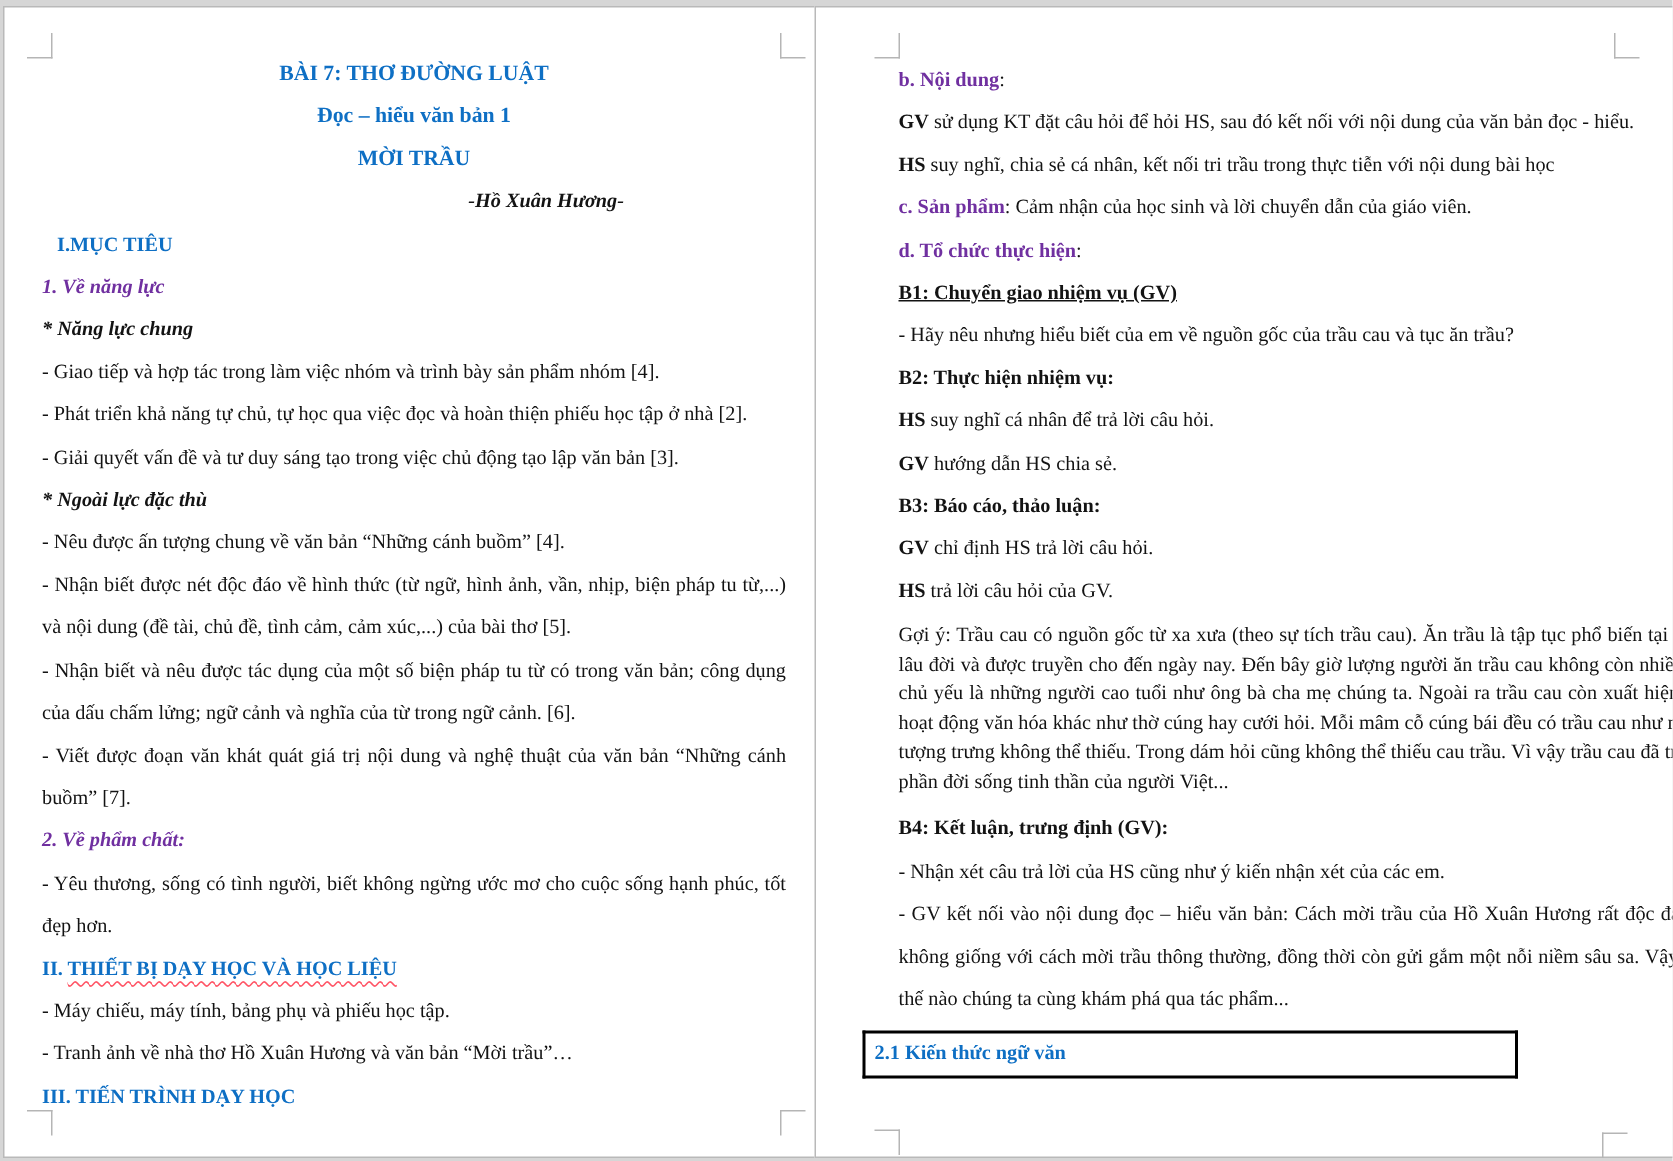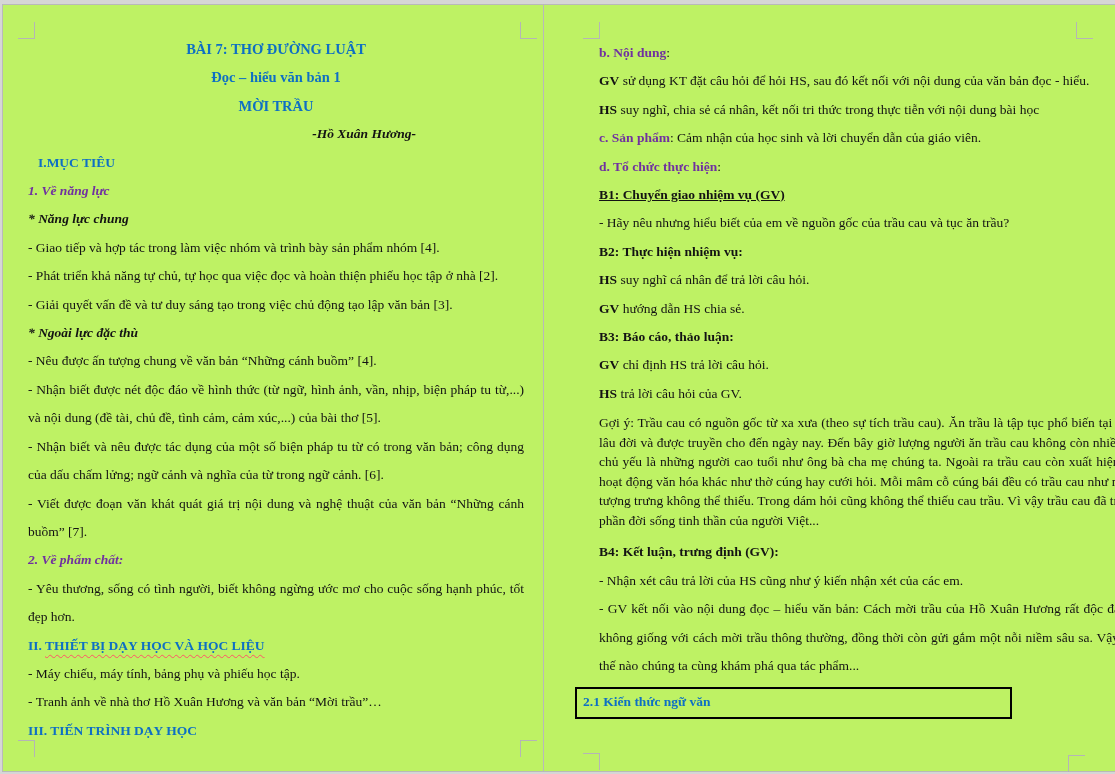--- a/index.html
+++ b/index.html
@@ -5,21 +5,21 @@
   html,body{margin:0;padding:0;}
   body{
     width:1115px;height:774px;
     background:#d6d6d6;
     font-family:"Liberation Serif", serif;
     position:relative;
     overflow:hidden;
   }
   .page{
     position:absolute;top:4px;height:768px;
-    background:#bef264;
+    background:#ffffff;
     border:1px solid #b9b9b9;
     box-sizing:border-box;
   }
   #page-left{left:2px;width:551px;padding:30px 28px 0 25px;}
   #page-right{left:543px;width:656px;padding:34px 15px 0 55px;}
 
   .ln{
     margin:0;
     line-height:28.4px;
     font-size:13.5px;
@@ -104,21 +104,21 @@
 
 <div class="page" id="page-right">
   <div class="mark tl" style="left:39px;top:17px;"></div>
   <div class="mark tr" style="left:532px;top:17px;"></div>
   <div class="mark bl" style="left:39px;top:748px;"></div>
   <div class="mark br" style="left:524px;top:750px;"></div>
 
   <p class="ln"><span class="lbl">b. Nội dung</span><span>:</span></p>
 
   <p class="ln"><b>GV</b><span> sử dụng KT đặt câu hỏi để hỏi HS, sau đó kết nối với nội dung của văn bản đọc - hiểu.</span></p>
-  <p class="ln"><b>HS</b><span> suy nghĩ, chia sẻ cá nhân, kết nối tri thức trong thực tiễn với nội dung bài học</span></p>
+  <p class="ln"><b>HS</b><span> suy nghĩ, chia sẻ cá nhân, kết nối tri trầu trong thực tiễn với nội dung bài học</span></p>
 
   <p class="ln"><span class="lbl">c. Sản phẩm</span><span>: Cảm nhận của học sinh và lời chuyển dẫn của giáo viên.</span></p>
 
   <p class="ln"><span class="lbl">d. Tổ chức thực hiện</span><span>:</span></p>
 
   <p class="ln" style="font-weight:bold;text-decoration:underline;">B1: Chuyển giao nhiệm vụ (GV)</p>
   <p class="ln">- Hãy nêu nhưng hiểu biết của em về nguồn gốc của trầu cau và tục ăn trầu?</p>
   <p class="ln" style="font-weight:bold;">B2: Thực hiện nhiệm vụ:</p>
   <p class="ln"><b>HS</b><span> suy nghĩ cá nhân để trả lời câu hỏi.</span></p>
   <p class="ln"><b>GV</b><span> hướng dẫn HS chia sẻ.</span></p>

